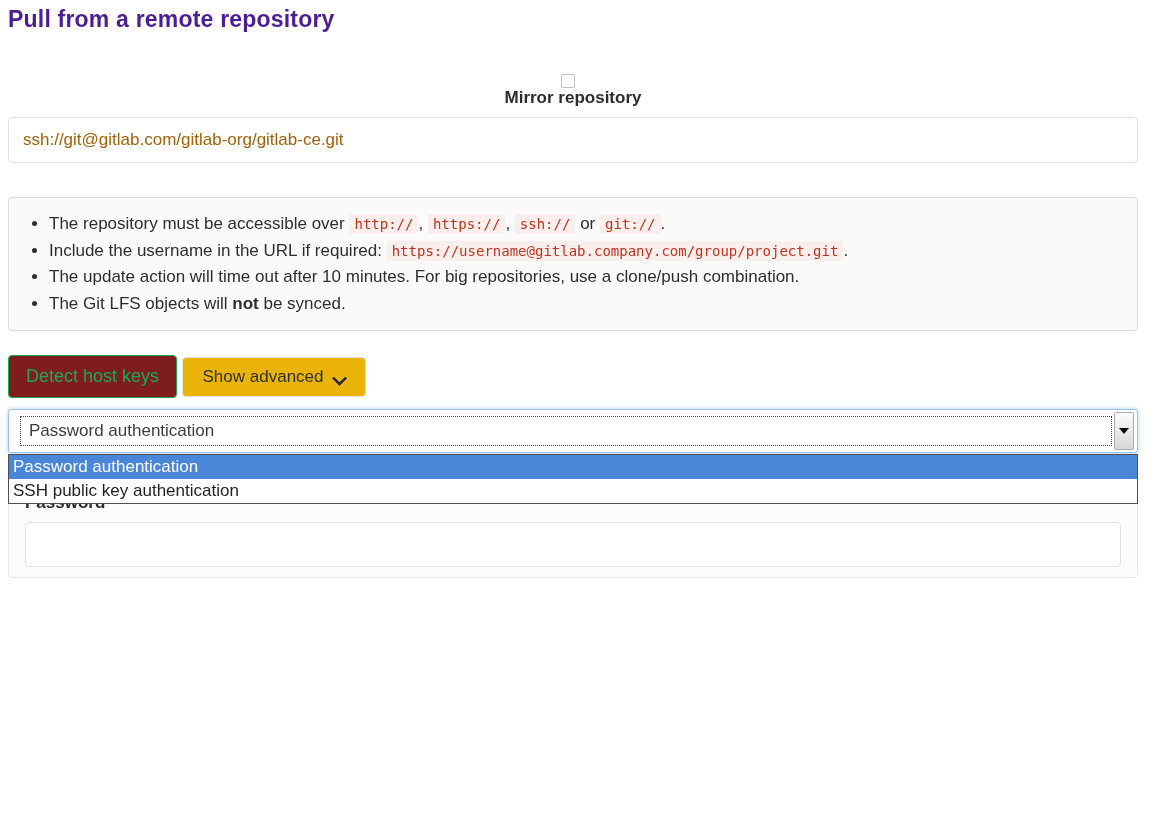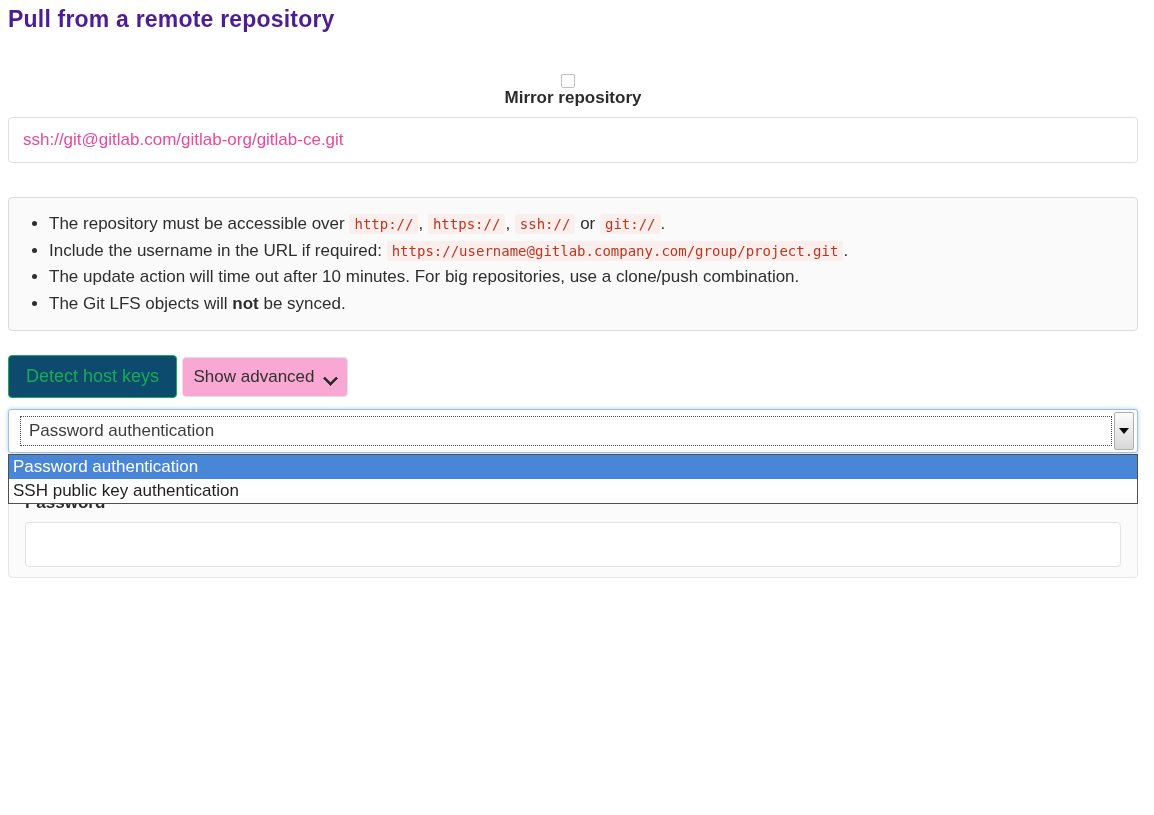--- a/index.html
+++ b/index.html
@@ -24,50 +24,50 @@
     background: #fdfdfd; margin-right: 11px; flex: 0 0 auto;
   }
   .checkbox-row label { font-size: 17px; font-weight: 700; color: #2c2c2c; }
 
   .field-label { display: block; font-size: 17px; font-weight: 700; color: #2c2c2c; }
   .lbl-url { margin-top: 25px; }
 
   .text-input {
     display: block; width: 100%; height: 46px; margin-top: 9px;
     border: 1px solid #dfdfdf; border-radius: 4px; background: #fff;
-    font-family: "Liberation Sans", sans-serif; font-size: 17px; color: #ec4899;
+    font-family: "Liberation Sans", sans-serif; font-size: 17px; color: #a16207;
     padding: 0 14px; outline: none;
   }
 
   .well {
     margin-top: 34px; background: #fafafa; border: 1px solid #dbdbdb;
     border-radius: 4px; padding: 13px 18px 13px 18px;
   }
   .well ul { margin: 0; padding-left: 22px; }
   .well li { font-size: 17px; line-height: 26.5px; color: #2e2e2e; }
   .well code {
     font-family: "DejaVu Sans Mono", "Liberation Mono", monospace;
     font-size: 14px; color: #c0341d; background: #fbefee;
     padding: 2px 5px; border-radius: 2px;
   }
 
   .btn-green-outline {
-    margin-top: 24px; display: inline-block; background: #0c4a6e;
+    margin-top: 24px; display: inline-block; background: #7f1d1d;
     border: 1px solid #1aaa55; color: #1aaa55; border-radius: 4px;
     font-family: "Liberation Sans", sans-serif;
     font-size: 18px; padding: 10px 17px; cursor: pointer;
   }
 
   .h-fingerprints { margin-top: 26px; font-size: 18px; }
 
   .btn-default {
-    margin-top: 11px; display: inline-flex; align-items: center; background: #f9a8d4;
+    margin-top: 11px; display: inline-flex; align-items: center; background: #eab308;
     border: 1px solid #e1e1e1; color: #303030; border-radius: 4px;
     font-family: "Liberation Sans", sans-serif;
-    font-size: 17px; padding: 9px 11px; cursor: pointer;
+    font-size: 17px; padding: 9px 20px; cursor: pointer;
   }
   .chevron-down {
     width: 12px; height: 12px; margin-left: 9px; display: inline-block; position: relative;
   }
   .chevron-down::before {
     content: ""; position: absolute; left: 1px; top: 2px;
     width: 8px; height: 8px; border-right: 3px solid #2c2c2c; border-bottom: 3px solid #2c2c2c;
     transform: rotate(45deg); border-radius: 1px;
   }
 

